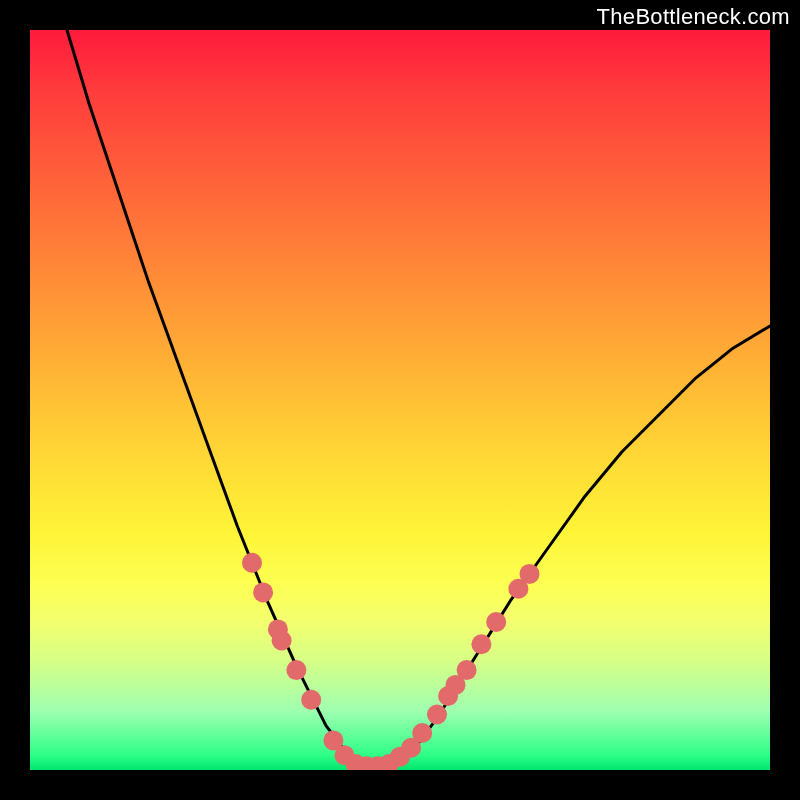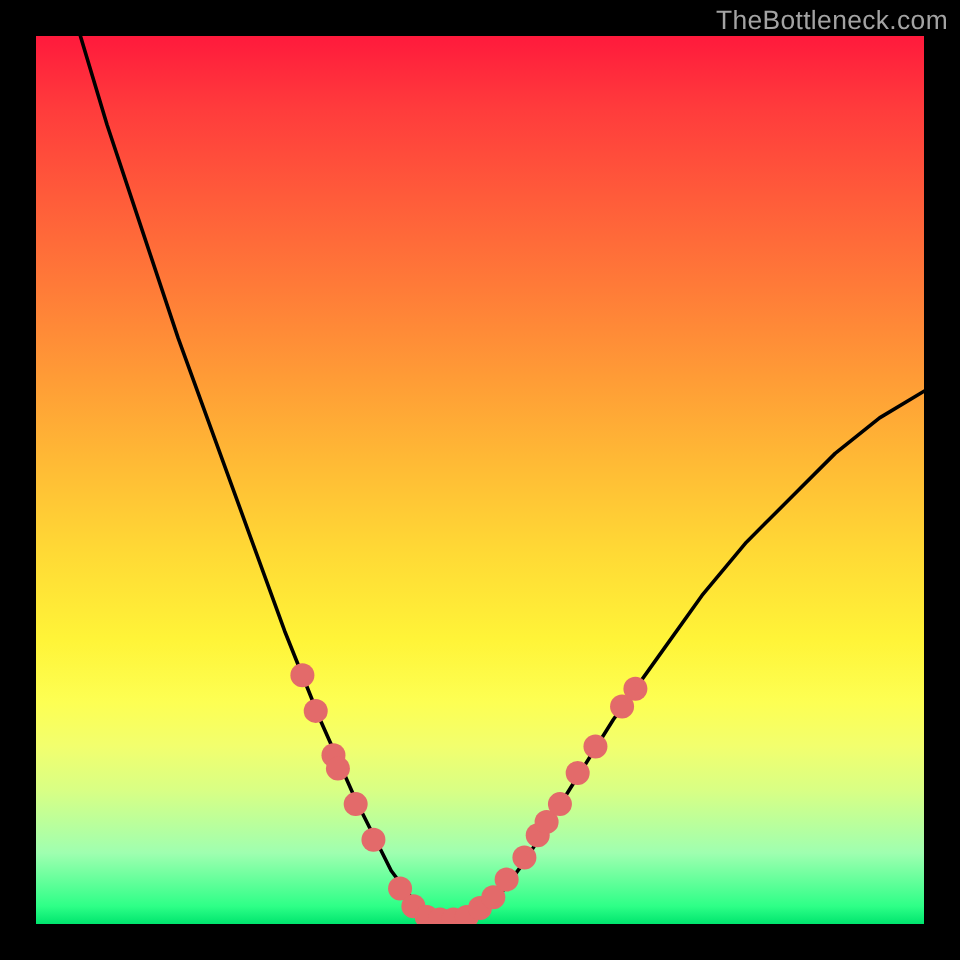--- a/index.html
+++ b/index.html
@@ -31,21 +31,21 @@
       #d8ff85 85%,
       #9fffb0 92%,
       #2eff87 98%,
       #00e56e 100%
     );
   }
   .watermark {
     position: absolute;
     top: 4px;
     right: 10px;
-    color: #a3a3a3;
+    color: #ffffff;
     font-size: 22px;
     font-weight: 500;
     letter-spacing: 0.3px;
     z-index: 10;
   }
   svg.plot {
     position: absolute;
     left: 0;
     top: 0;
     width: 740px;

